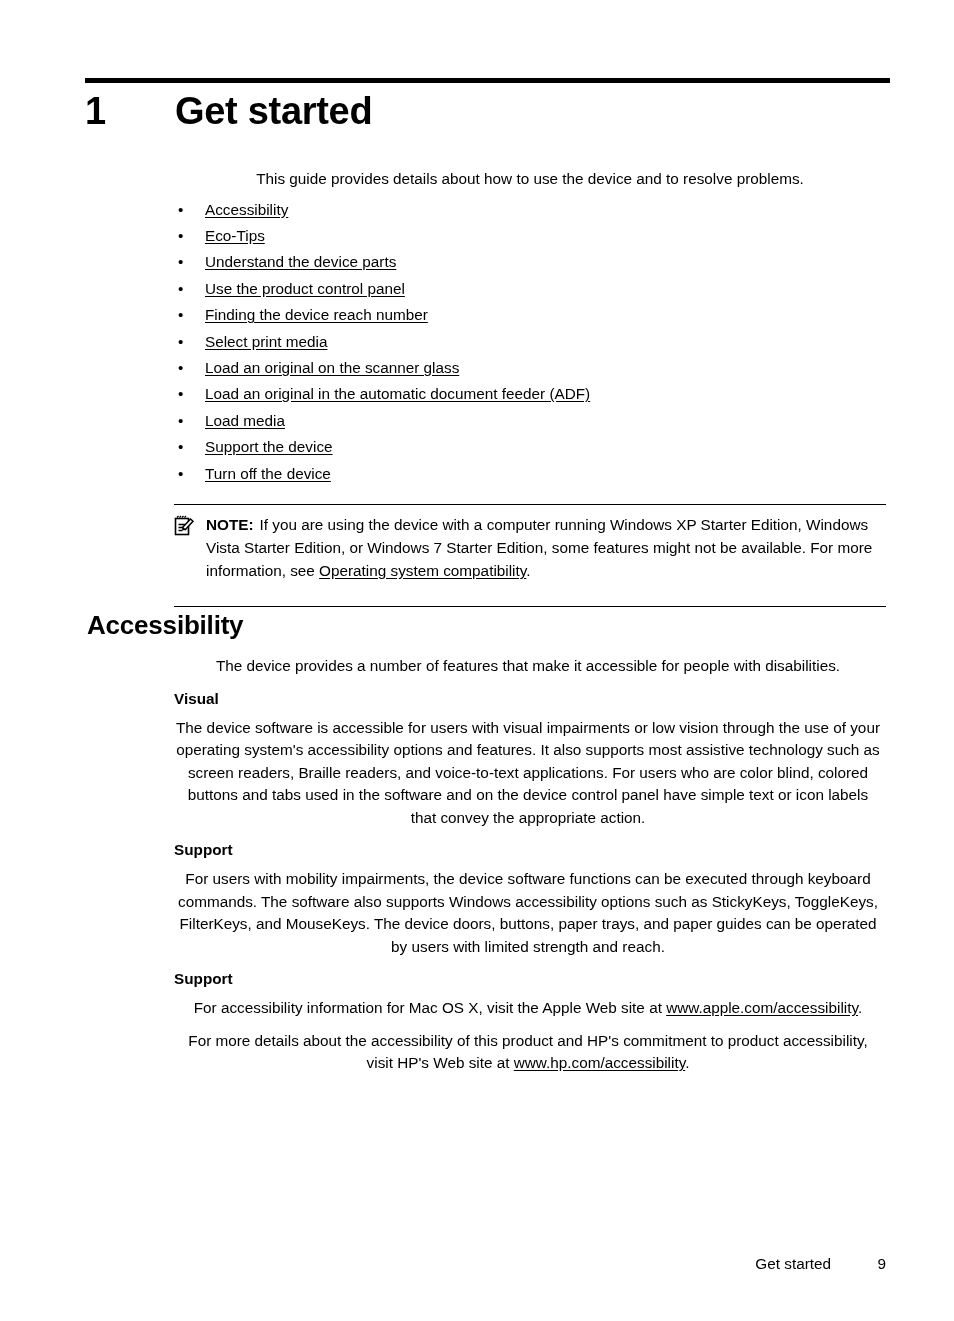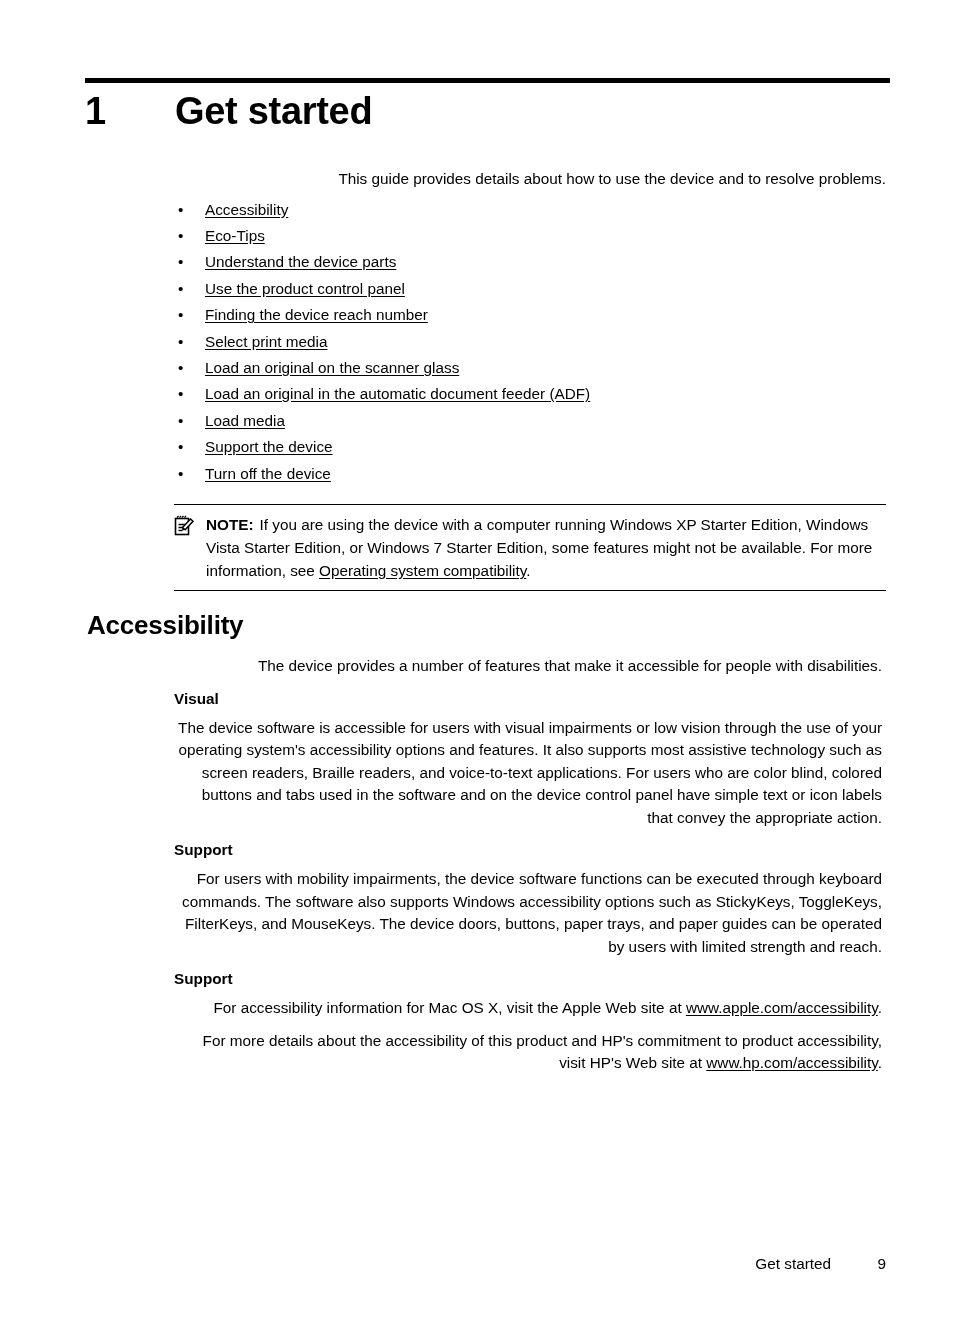--- a/index.html
+++ b/index.html
@@ -55,21 +55,21 @@
   .content {
     position: absolute;
     left: 174px;
     top: 168px;
     width: 712px;
   }
   p.body {
     font-size: 15.3px;
     line-height: 21.5px;
     margin: 0 0 7px 0;
-    text-align: right;
+    text-align: center;
   }
   .intro {
     margin-bottom: 12px;
   }
 
   
   ul.link-list {
     list-style: none;
     margin: 0;
     padding: 0;
@@ -92,21 +92,21 @@
     color: #000000;
     text-decoration: underline;
     text-underline-offset: 1.5px;
   }
 
   
   .note-box {
     margin-top: 17px;
     border-top: 1.6px solid #000000;
     border-bottom: 1.6px solid #000000;
-    padding: 8px 0 8px 0;
+    padding: 8px 0 24px 0;
     position: relative;
   }
   .note-inner {
     display: flex;
     align-items: flex-start;
   }
   .note-icon {
     flex: 0 0 32px;
     width: 32px;
     padding-top: 2px;

